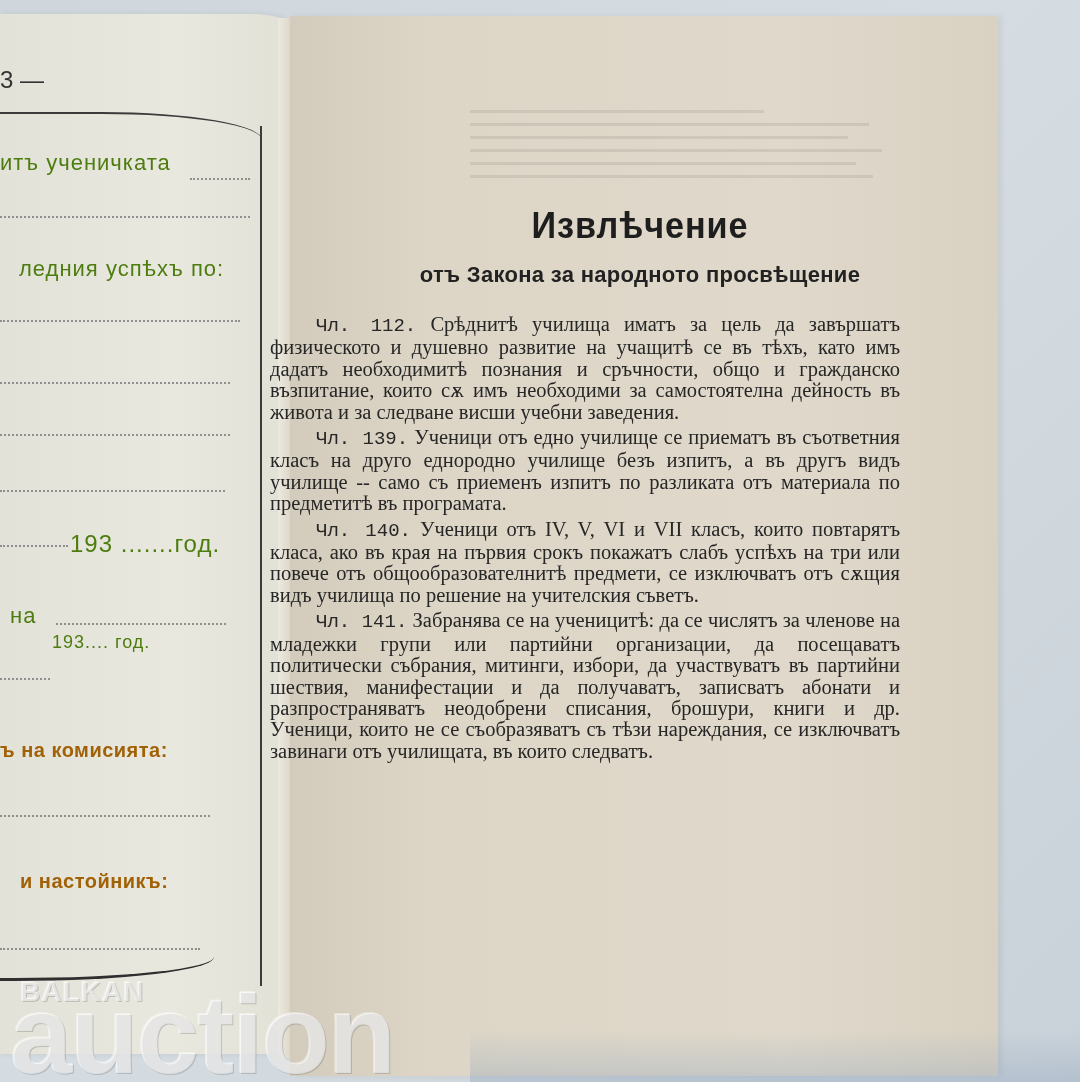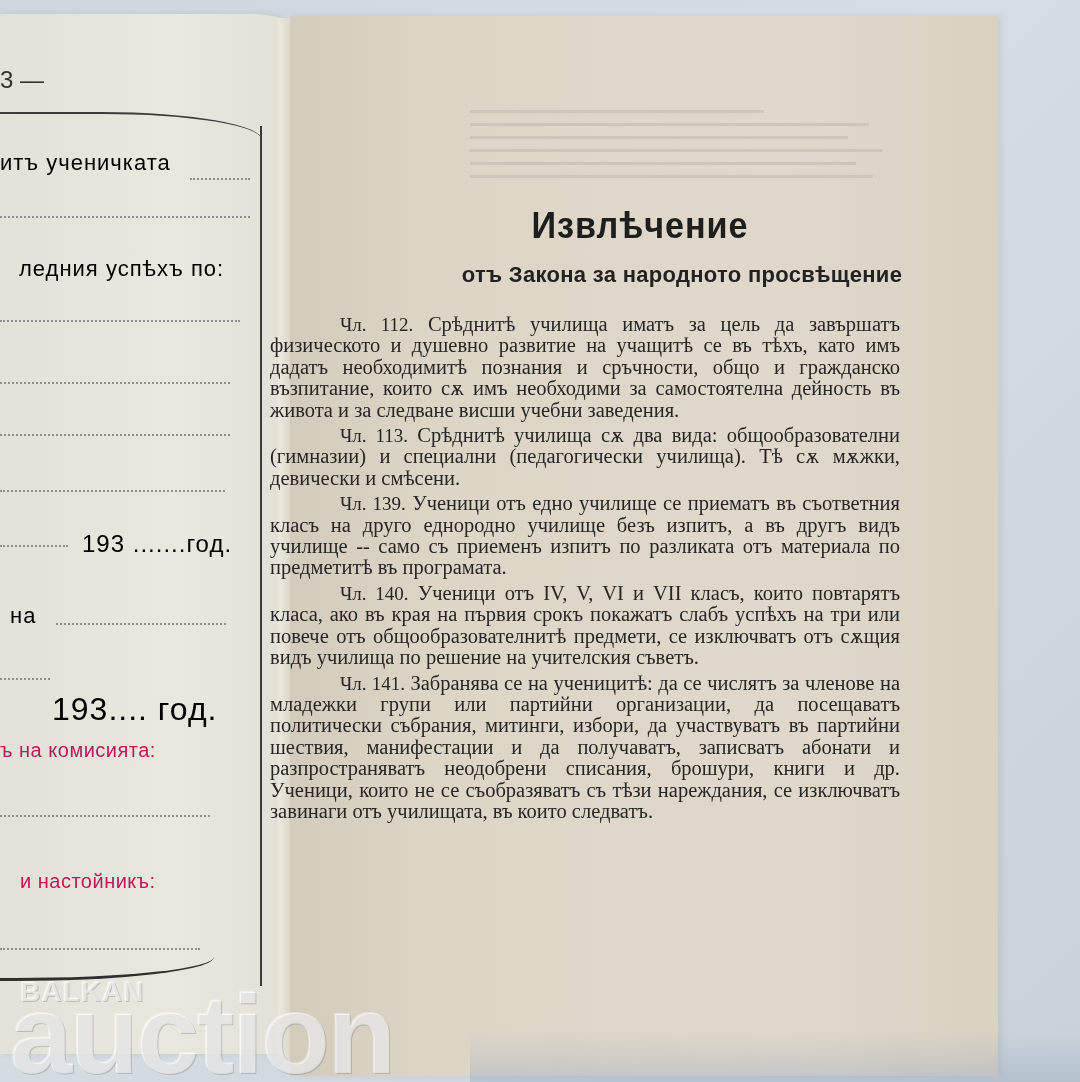--- a/index.html
+++ b/index.html
@@ -34,23 +34,23 @@
     .frame-top {
       position:absolute; left:-10px; top:112px; width:272px; height:30px;
       border-top:2px solid #3b3b3b; border-top-right-radius:160px 28px;
     }
     .frame-bottom {
       position:absolute; left:-10px; top:948px; width:224px; height:30px;
       border-bottom:3px solid #2f2f2f; border-bottom-right-radius:200px 24px;
     }
     .form-line {
       position:absolute; font-family:"Liberation Sans", sans-serif;
-      font-size:22px; color:#000000; letter-spacing:1px; white-space:nowrap;
+      font-size:22px; color:#4d7c0f; letter-spacing:1px; white-space:nowrap;
     }
-    .form-line.bold { font-weight:normal; font-size:20px; color:#be185d; letter-spacing:0.5px; }
+    .form-line.bold { font-weight:bold; font-size:20px; color:#a16207; letter-spacing:0.5px; }
     .dots {
       position:absolute; height:0; border-top:2px dotted #8f8f8f;
     }
     .watermark {
       position:absolute; left:10px; top:960px; color:rgba(255,255,255,0.55);
       font-family:"Liberation Sans", sans-serif; font-weight:bold;
       text-shadow: 1px 1px 0 rgba(120,120,120,0.35), -1px -1px 0 rgba(255,255,255,0.4);
       pointer-events:none;
     }
     .watermark .wm1 { position:absolute; left:10px; top:16px; font-size:28px; letter-spacing:1px; }
@@ -60,32 +60,31 @@
       position:absolute; left:470px; top:100px; width:420px; height:150px; opacity:0.12;
     }
     .ghost div { height:3px; background:#555; margin:10px 0; }
 
     .title {
       position:absolute; left:290px; top:205px; width:700px; text-align:center;
       font-family:"Liberation Sans", sans-serif; font-weight:bold; font-size:36px; color:#1e1e1e;
       letter-spacing:1px; transform: scaleX(0.95);
     }
     .subtitle {
-      position:absolute; left:308px; top:262px; width:700px; text-align:center;
+      position:absolute; left:290px; top:262px; width:700px; text-align:center;
       font-family:"Liberation Sans", sans-serif; font-weight:bold; font-size:22px; color:#222;
       letter-spacing:0.3px;
-      padding-left:24px;
     }
     .article-body {
       position:absolute; left:270px; top:314px; width:630px;
       font-family:"Liberation Serif", serif; font-size:20.5px; line-height:21.4px; color:#262626;
       text-align:justify;
     }
     .para { margin:0 0 4px 0; text-indent:46px; }
-    .para .art-no { font-family:Liberation Serif, serif; font-size:19px;margin-left:24px; }
+    .para .art-no { font-family:Liberation Mono, monospace; font-size:19px; }
     .para .note-label { letter-spacing:4px; }
     .shadow-bottom {
       position:absolute; left:470px; top:1030px; width:610px; height:52px;
       background: linear-gradient(180deg, rgba(140,160,185,0) 0%, rgba(140,160,185,0.35) 100%);
     }
   </style>
 </head>
 <body>
 
 <div class="left-page"></div>
@@ -100,27 +99,27 @@
 <div class="form-line" style="left:0;top:150px;">итъ ученичката</div>
 <div class="dots" style="left:190px;top:178px;width:60px;"></div>
 <div class="dots" style="left:0;top:216px;width:250px;"></div>
 
 <div class="form-line" style="left:0;top:256px;padding-left:19px;">ледния  успѣхъ по:</div>
 <div class="dots" style="left:0;top:320px;width:240px;"></div>
 <div class="dots" style="left:0;top:382px;width:230px;"></div>
 <div class="dots" style="left:0;top:434px;width:230px;"></div>
 <div class="dots" style="left:0;top:490px;width:225px;"></div>
 
-<div class="form-line" style="left:70px;top:530px;font-size:24px;margin-left:12px;">193 .......год.</div>
+<div class="form-line" style="left:70px;top:530px;font-size:24px;">193 .......год.</div>
 <div class="dots" style="left:0;top:545px;width:68px;"></div>
 
 <div class="form-line" style="left:10px;top:603px;">на</div>
 <div class="dots" style="left:56px;top:623px;width:170px;"></div>
 
-<div class="form-line" style="left:52px;top:691px;font-size:32px;">193.... год.</div>
+<div class="form-line" style="left:52px;top:632px;font-size:18px;">193.... год.</div>
 <div class="dots" style="left:0;top:678px;width:50px;"></div>
 
 <div class="form-line bold" style="left:0;top:739px;">ъ на комисията:</div>
 <div class="dots" style="left:0;top:815px;width:210px;"></div>
 
 <div class="form-line bold" style="left:0;top:870px;margin-left:20px;">и настойникъ:</div>
 <div class="dots" style="left:0;top:948px;width:200px;"></div>
 
 <div class="ghost">
   <div style="width:70%"></div>
@@ -129,21 +128,20 @@
     <div style="width:98%"></div>
     <div style="width:92%"></div>
     <div style="width:96%"></div>
 </div>
 
 <div class="title">Извлѣчение</div>
 <div class="subtitle">отъ Закона за народното просвѣщение</div>
 
 <div class="article-body">
   <p class="para"><span class="art-no">Чл. 112.</span> <span>Срѣднитѣ училища иматъ за цель да завършатъ физическото и душевно развитие на учащитѣ се въ тѣхъ, като имъ дадатъ необходимитѣ познания и сръчности, общо и гражданско възпитание, които сѫ имъ необходими за самостоятелна дейность въ живота и за следване висши учебни заведения.</span></p>
-  <p class="para"><span class="art-no">Чл. 113.</span> <span>Срѣднитѣ училища сѫ два вида: общообразователни (гимназии) и специални (педагогически училища). Тѣ сѫ мѫжки, девически и смѣсени.</span></p>
   <p class="para"><span class="art-no">Чл. 139.</span> <span>Ученици отъ едно училище се приематъ въ съответния класъ на друго еднородно училище безъ изпитъ, а въ другъ видъ училище -- само съ приеменъ изпитъ по разликата отъ материала по предметитѣ въ програмата.</span></p>
   <p class="para"><span class="art-no">Чл. 140.</span> <span>Ученици отъ IV, V, VI и VII класъ, които повтарятъ класа, ако въ края на първия срокъ покажатъ слабъ успѣхъ на три или повече отъ общообразователнитѣ предмети, се изключватъ отъ сѫщия видъ училища по решение на учителския съветъ.</span></p>
   <p class="para"><span class="art-no">Чл. 141.</span> <span>Забранява се на ученицитѣ: да се числятъ за членове на младежки групи или партийни организации, да посещаватъ политически събрания, митинги, избори, да участвуватъ въ партийни шествия, манифестации и да получаватъ, записватъ абонати и разпространяватъ неодобрени списания, брошури, книги и др. Ученици, които не се съобразяватъ съ тѣзи нареждания, се изключватъ завинаги отъ училищата, въ които следватъ.</span></p>
 </div>
 
 <div class="shadow-bottom"></div>
 
 <div class="watermark">
   <span class="wm1">BALKAN</span>
   <span class="wm2">auction</span>

